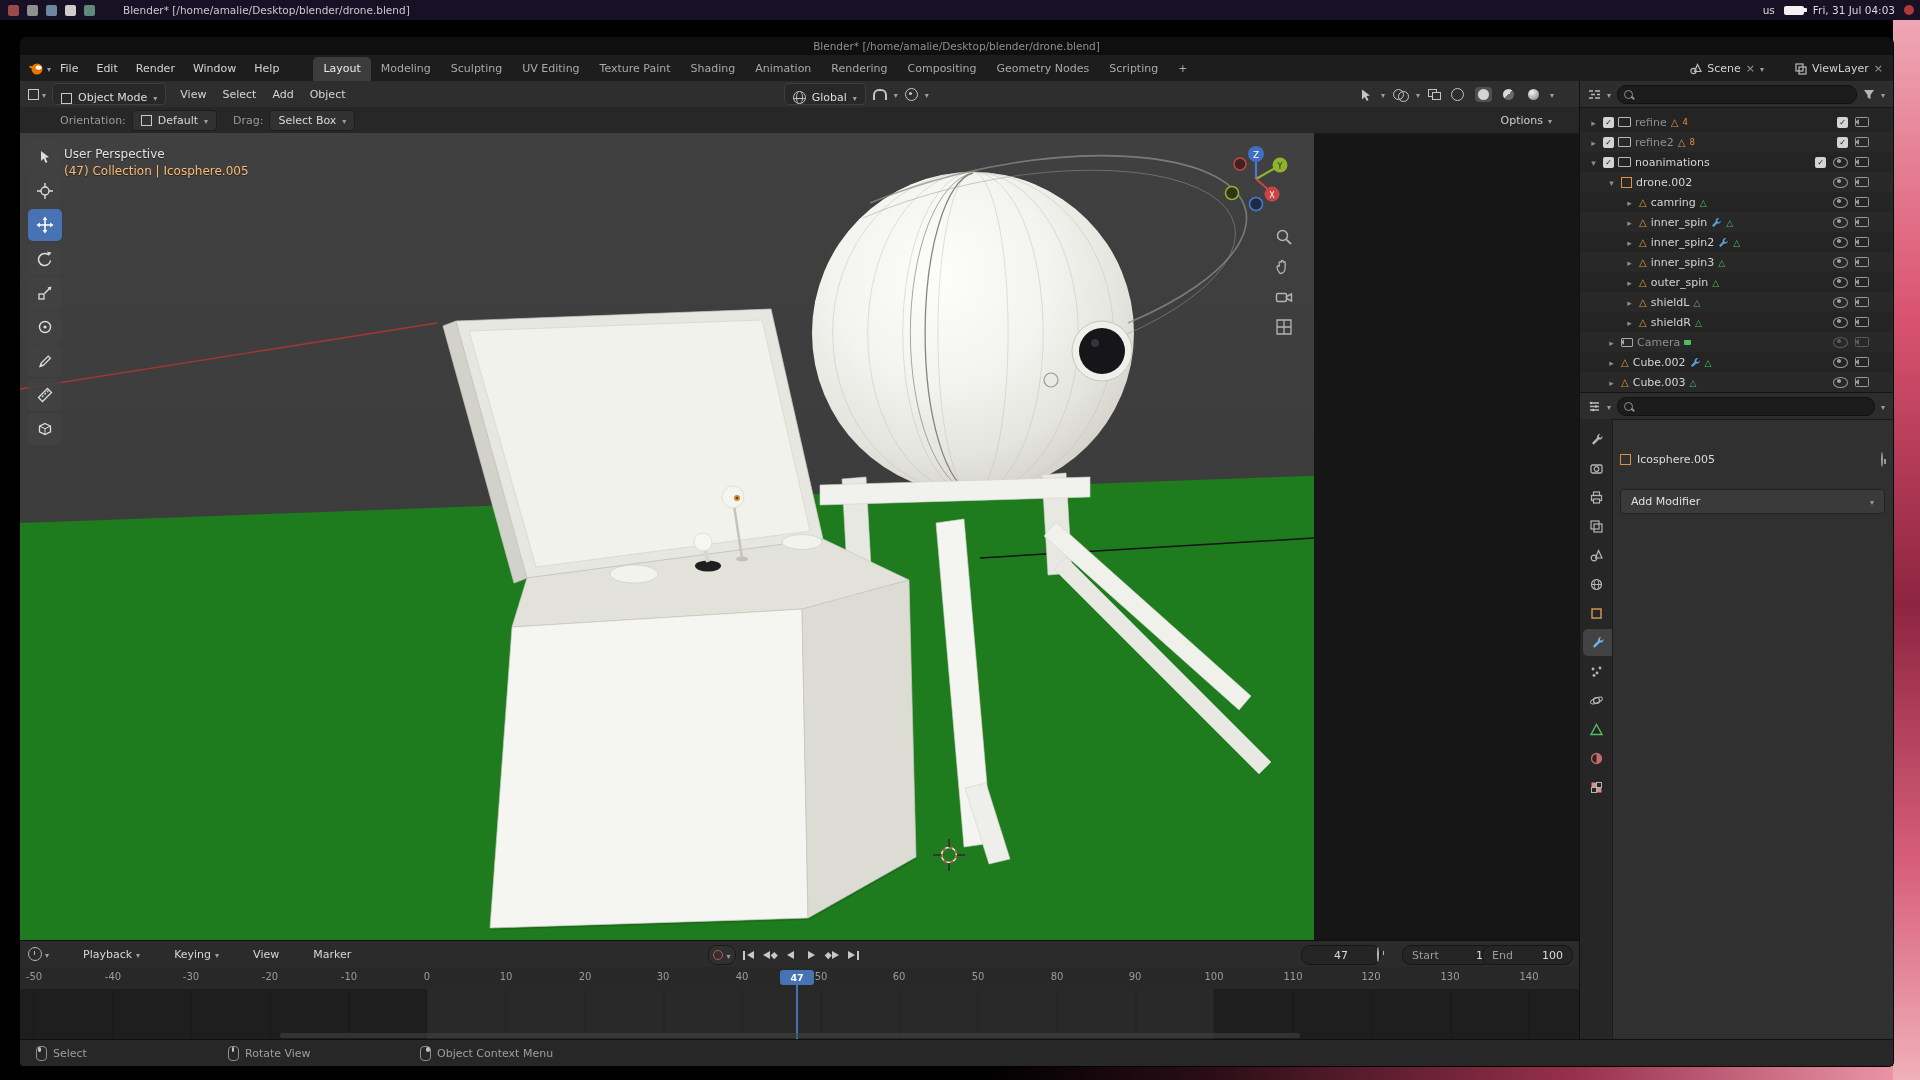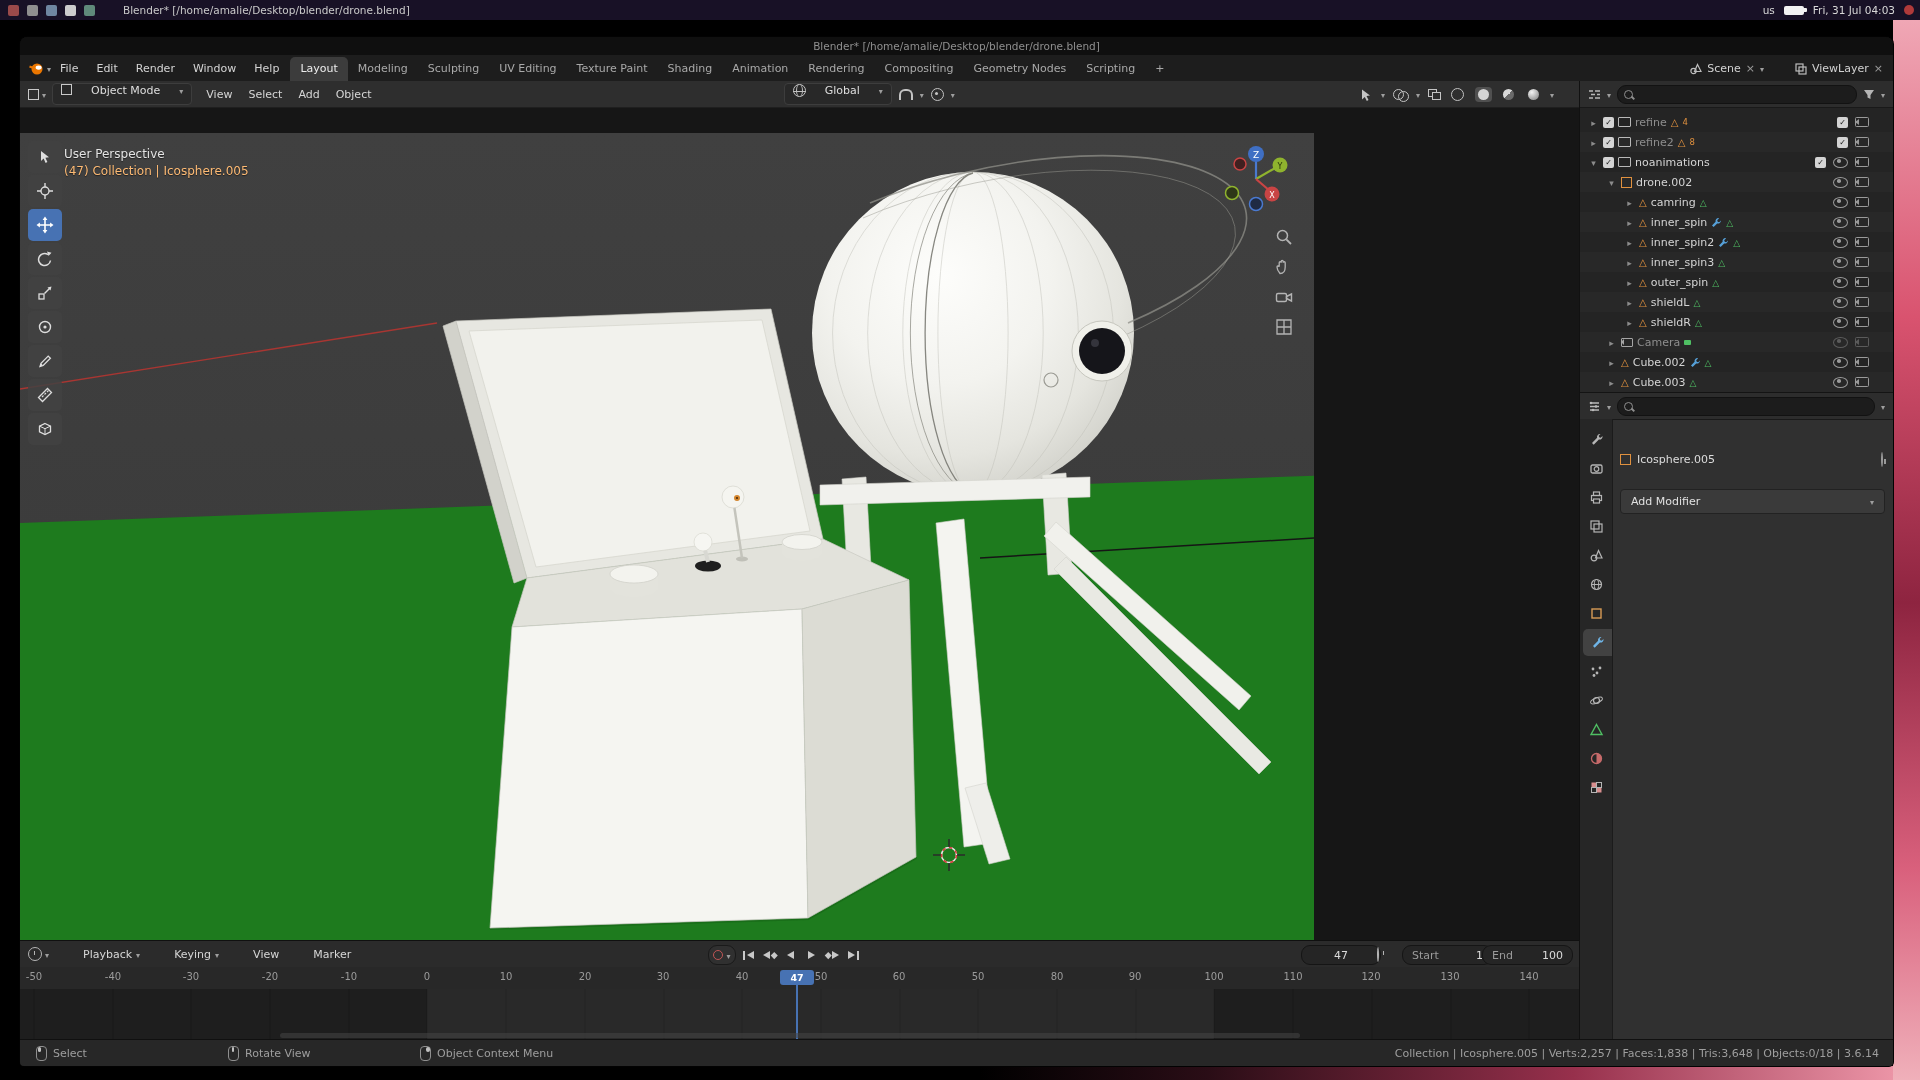--- a/index.html
+++ b/index.html
@@ -20,30 +20,30 @@
       background:linear-gradient(90deg,#000 0%,#2a0d16 25%,#97304c 65%,#eb94a6 100%)}
   
   #win{position:absolute;left:20px;top:37px;width:1873px;height:1029px;background:#161616;
        border-radius:7px 7px 4px 4px;overflow:hidden;box-shadow:0 0 0 1px #020202}
   #titlebar{height:18px;background:#0f0f0f;display:flex;align-items:center;justify-content:center;
             color:#8f8f8f;font-size:10.5px}
   
   #topbar{position:absolute;left:0;top:18px;right:0;height:26px;background:#1d1d1d;
           border-bottom:1px solid #0e0e0e;display:flex;align-items:center}
   .tb-menu{padding:0 9px;color:#d4d4d4}
-  #tabs{display:flex;align-items:flex-end;height:26px;margin-left:2px}
+  #tabs{display:flex;align-items:flex-end;height:26px;margin-left:25px}
   .tab{padding:5px 10px 6px;border-radius:5px 5px 0 0;color:#a9a9a9;white-space:nowrap}
   .tab.active{background:#3c3c3c;color:#ececec}
   #tb-right{position:absolute;right:10px;top:0;height:26px;display:flex;align-items:center;gap:30px}
   .tb-clust{display:flex;align-items:center;gap:5px;color:#d2d2d2}
   
   .car{display:inline-block}
   .car::before{content:"▾";color:#9e9e9e;font-size:8px}
-  .pill{display:inline-flex;align-items:flex-start;height:20px;padding:0 8px;background:#282828;
-        border:1px solid #3d3d3d;border-radius:4px;gap:19px;color:#dedede;white-space:nowrap}
+  .pill{display:inline-flex;align-items:flex-end;height:20px;padding:0 8px;background:#282828;
+        border:1px solid #3d3d3d;border-radius:4px;gap:6px;color:#dedede;white-space:nowrap}
   .pill2{display:inline-flex;align-items:center;height:19px;padding:0 8px;background:#313131;
         border:1px solid #1e1e1e;border-radius:4px;gap:6px;color:#d8d8d8;white-space:nowrap}
   .hmenu{padding:0 8px;color:#d6d6d6}
   .dim{color:#9a9a9a}
   .sp{flex:1}
   
   #main{position:absolute;left:0;top:44px;right:0;bottom:26px}
   #vh1{position:absolute;left:0;top:0;width:1560px;height:26px;background:#2e2e2e;
        border-bottom:1px solid #1f1f1f;display:flex;align-items:center}
   #vh2{position:absolute;left:0;top:26px;width:1560px;height:26px;background:#272727;
@@ -287,20 +287,38 @@
         <span class="sbtn">
             <span class="sb mat"></span>
           </span>
         <span class="sbtn">
             <span class="sb rend"></span>
           </span>
         <span class="car"></span>
       </span>
     </div>
 
+    <div id="vh2">
+      <span class="dim" style="margin-left:40px">Orientation:</span>
+      <span class="pill2" style="margin-left:6px">
+        <span class="i-cube"></span>
+        <span>Default</span>
+        <span class="car"></span>
+      </span>
+      <span class="dim" style="margin-left:16px">Drag:</span>
+      <span class="pill2" style="margin-left:6px">
+        <span>Select Box</span>
+        <span class="car"></span>
+      </span>
+      <span class="sp"></span>
+      <span style="display:flex;align-items:center;gap:5px;margin-right:28px">
+        <span>Options</span>
+        <span class="car"></span>
+      </span>
+    </div>
 
     <div id="viewport">
       <svg class="scene" width="1560" height="807" viewBox="0 0 1560 807">
         <defs>
           <radialGradient id="gsph" cx="40%" cy="32%" r="75%">
             <stop offset="0%" stop-color="#fdfdfb"></stop>
             <stop offset="45%" stop-color="#f3f3ef"></stop>
             <stop offset="75%" stop-color="#e5e5df"></stop>
             <stop offset="100%" stop-color="#cecec7"></stop>
           </radialGradient>
@@ -859,16 +877,15 @@
       <span>Select</span>
     </span>
     <span class="stat" style="left:208px">
       <span class="i-mouse mmb"></span>
       <span>Rotate View</span>
     </span>
     <span class="stat" style="left:400px">
       <span class="i-mouse rmb"></span>
       <span>Object Context Menu</span>
     </span>
-    <span id="stats-right">Collection | Icosphere.005 | Verts:2,257 | Faces:1,838 | Tris:3,648 | Objects:0/18 | 3.6.14</span>
   </div>
 
 </div>
 
 </body></html>

